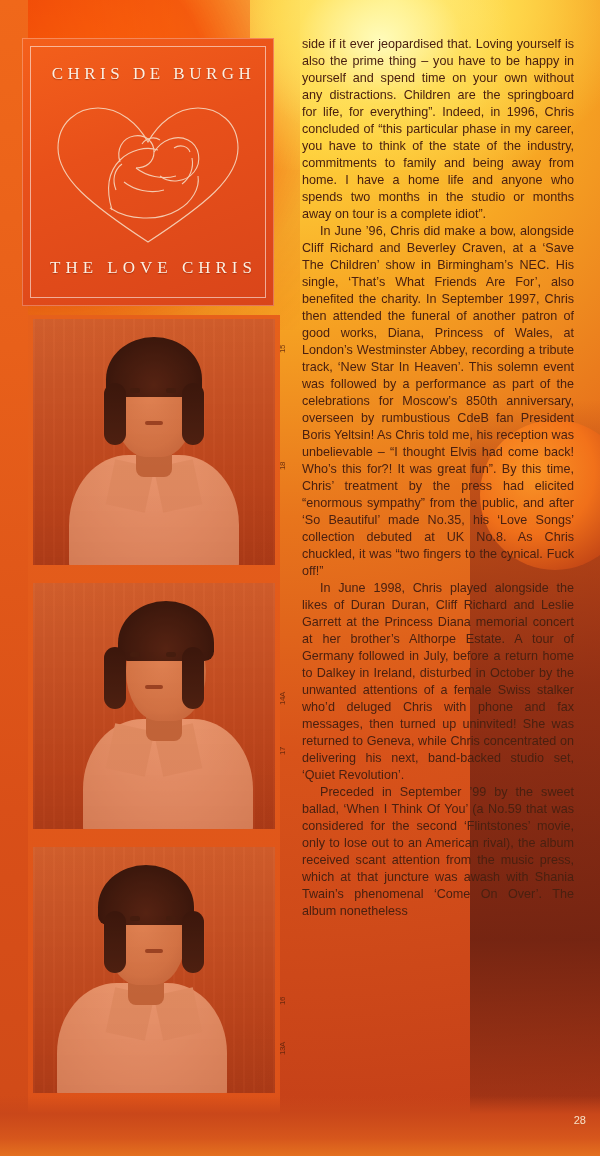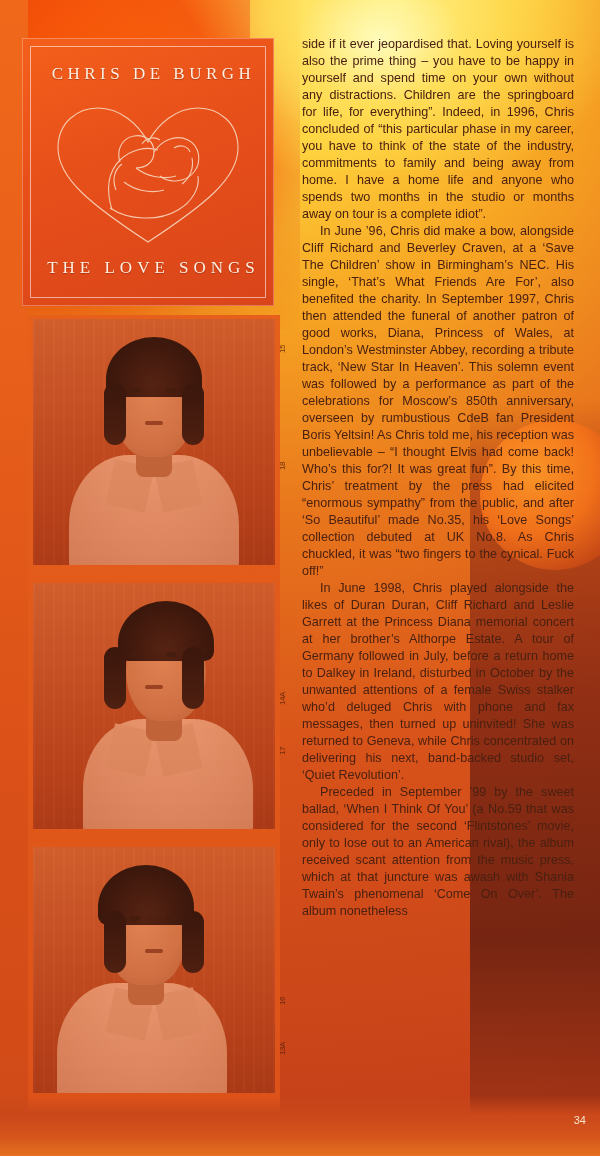--- a/index.html
+++ b/index.html
@@ -293,21 +293,21 @@
         <path d="M104 60 C 112 48, 126 42, 138 48 C 150 54, 152 70, 144 80 C 136 90, 120 92, 110 84"></path>
         <path d="M86 76 C 96 84, 112 88, 126 84"></path>
         <path d="M60 116 C 78 128, 108 130, 128 118 C 142 110, 150 96, 148 84"></path>
         <path d="M92 52 C 96 46, 104 44, 110 48"></path>
         <path d="M124 56 C 130 52, 138 54, 140 60"></path>
         <path d="M74 90 C 84 98, 100 102, 114 98"></path>
         <path d="M66 98 C 62 88, 64 78, 72 72"></path>
         <path d="M132 92 C 140 86, 144 76, 142 66"></path>
       </g>
     </svg>
-    <div class="album-subtitle">THE LOVE SONGS</div>
+    <div class="album-subtitle">THE LOVE CHRIS</div>
   </div>
 
   <div class="filmstrip">
 
     <div class="photo p1">
       <div class="scene"></div>
       <div class="wallpaper"></div>
       <div class="shirt"></div>
       <div class="collarL"></div>
       <div class="collarR"></div>
@@ -367,15 +367,15 @@
   </div>
 
   <div class="text-col">
     <p>side if it ever jeopardised that. Loving yourself is also the prime thing – you have to be happy in yourself and spend time on your own without any distractions. Children are the springboard for life, for everything”. Indeed, in 1996, Chris concluded of “this particular phase in my career, you have to think of the state of the industry, commitments to family and being away from home. I have a home life and anyone who spends two months in the studio or months away on tour is a complete idiot”.</p>
     <p class="indent">In June ’96, Chris did make a bow, alongside Cliff Richard and Beverley Craven, at a ‘Save The Children’ show in Birmingham’s NEC. His single, ‘That’s What Friends Are For’, also benefited the charity. In September 1997, Chris then attended the funeral of another patron of good works, Diana, Princess of Wales, at London’s Westminster Abbey, recording a tribute track, ‘New Star In Heaven’. This solemn event was followed by a performance as part of the celebrations for Moscow’s 850th anniversary, overseen by rumbustious CdeB fan President Boris Yeltsin! As Chris told me, his reception was unbelievable – “I thought Elvis had come back! Who’s this for?! It was great fun”. By this time, Chris’ treatment by the press had elicited “enormous sympathy” from the public, and after ‘So Beautiful’ made No.35, his ‘Love Songs’ collection debuted at UK No.8. As Chris chuckled, it was “two fingers to the cynical. Fuck off!”</p>
     <p class="indent">In June 1998, Chris played alongside the likes of Duran Duran, Cliff Richard and Leslie Garrett at the Princess Diana memorial concert at her brother’s Althorpe Estate. A tour of Germany followed in July, before a return home to Dalkey in Ireland, disturbed in October by the unwanted attentions of a female Swiss stalker who’d deluged Chris with phone and fax messages, then turned up uninvited! She was returned to Geneva, while Chris concentrated on delivering his next, band-backed studio set, ‘Quiet Revolution’.</p>
     <p class="indent">Preceded in September ’99 by the sweet ballad, ‘When I Think Of You’ (a No.59 that was considered for the second ‘Flintstones’ movie, only to lose out to an American rival), the album received scant attention from the music press, which at that juncture was awash with Shania Twain’s phenomenal ‘Come On Over’. The album nonetheless</p>
   </div>
 
   <div class="bg-bottom-band"></div>
-  <div class="page-number">34</div>
+  <div class="page-number">28</div>
 
 </div>
 
 </body></html>

